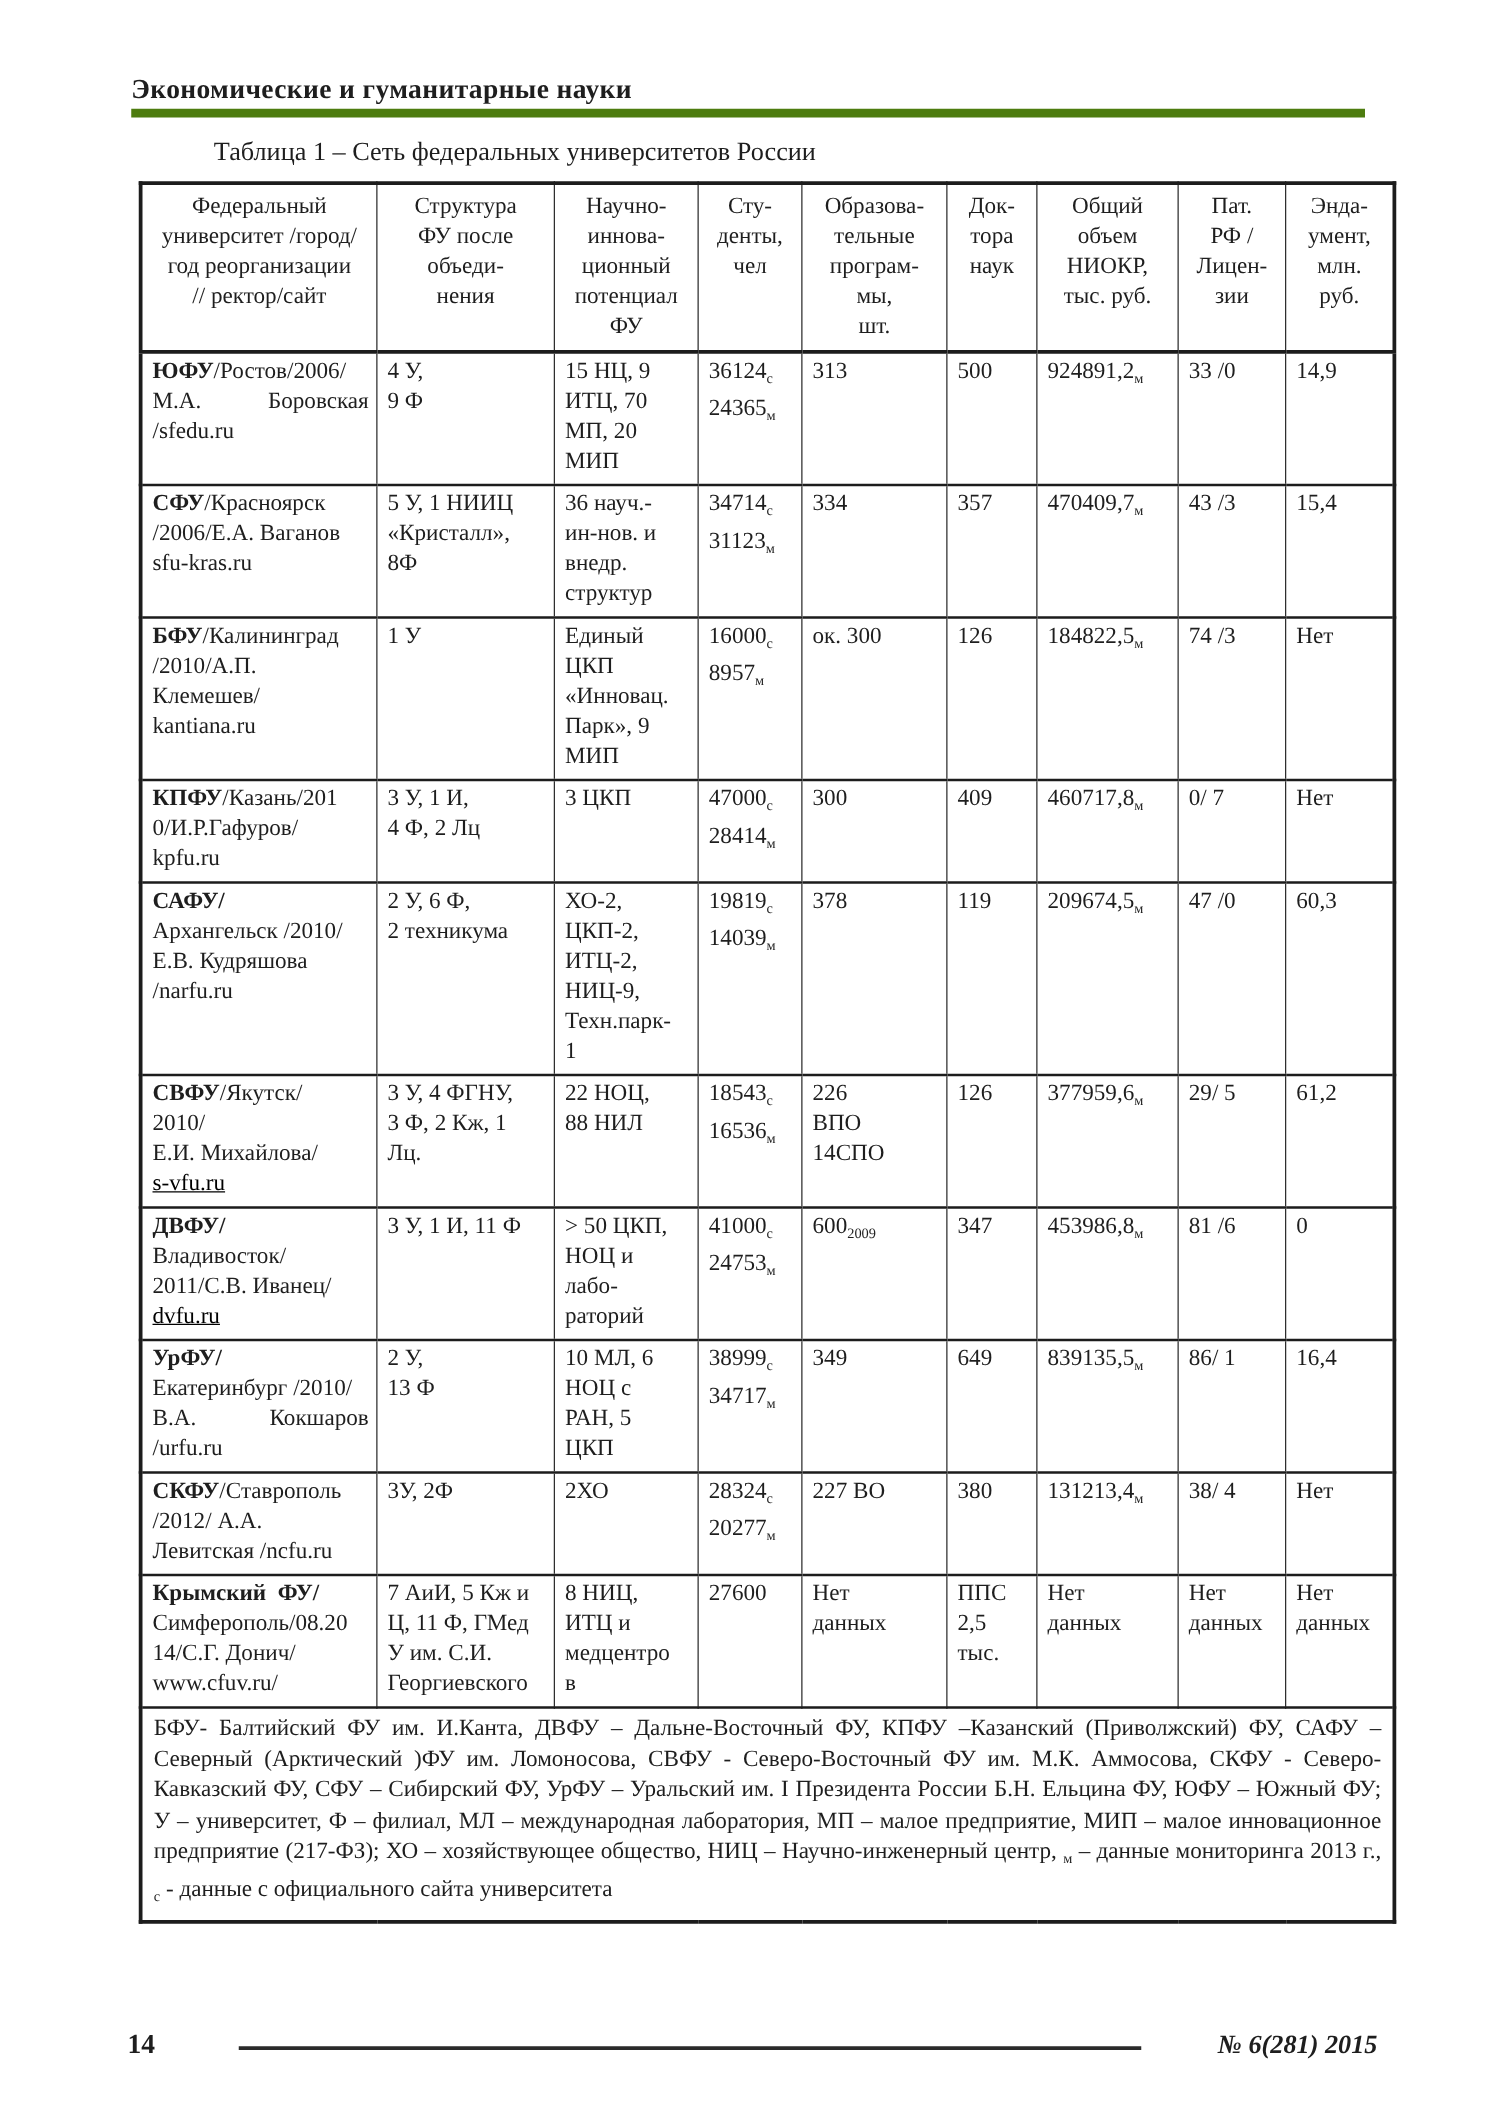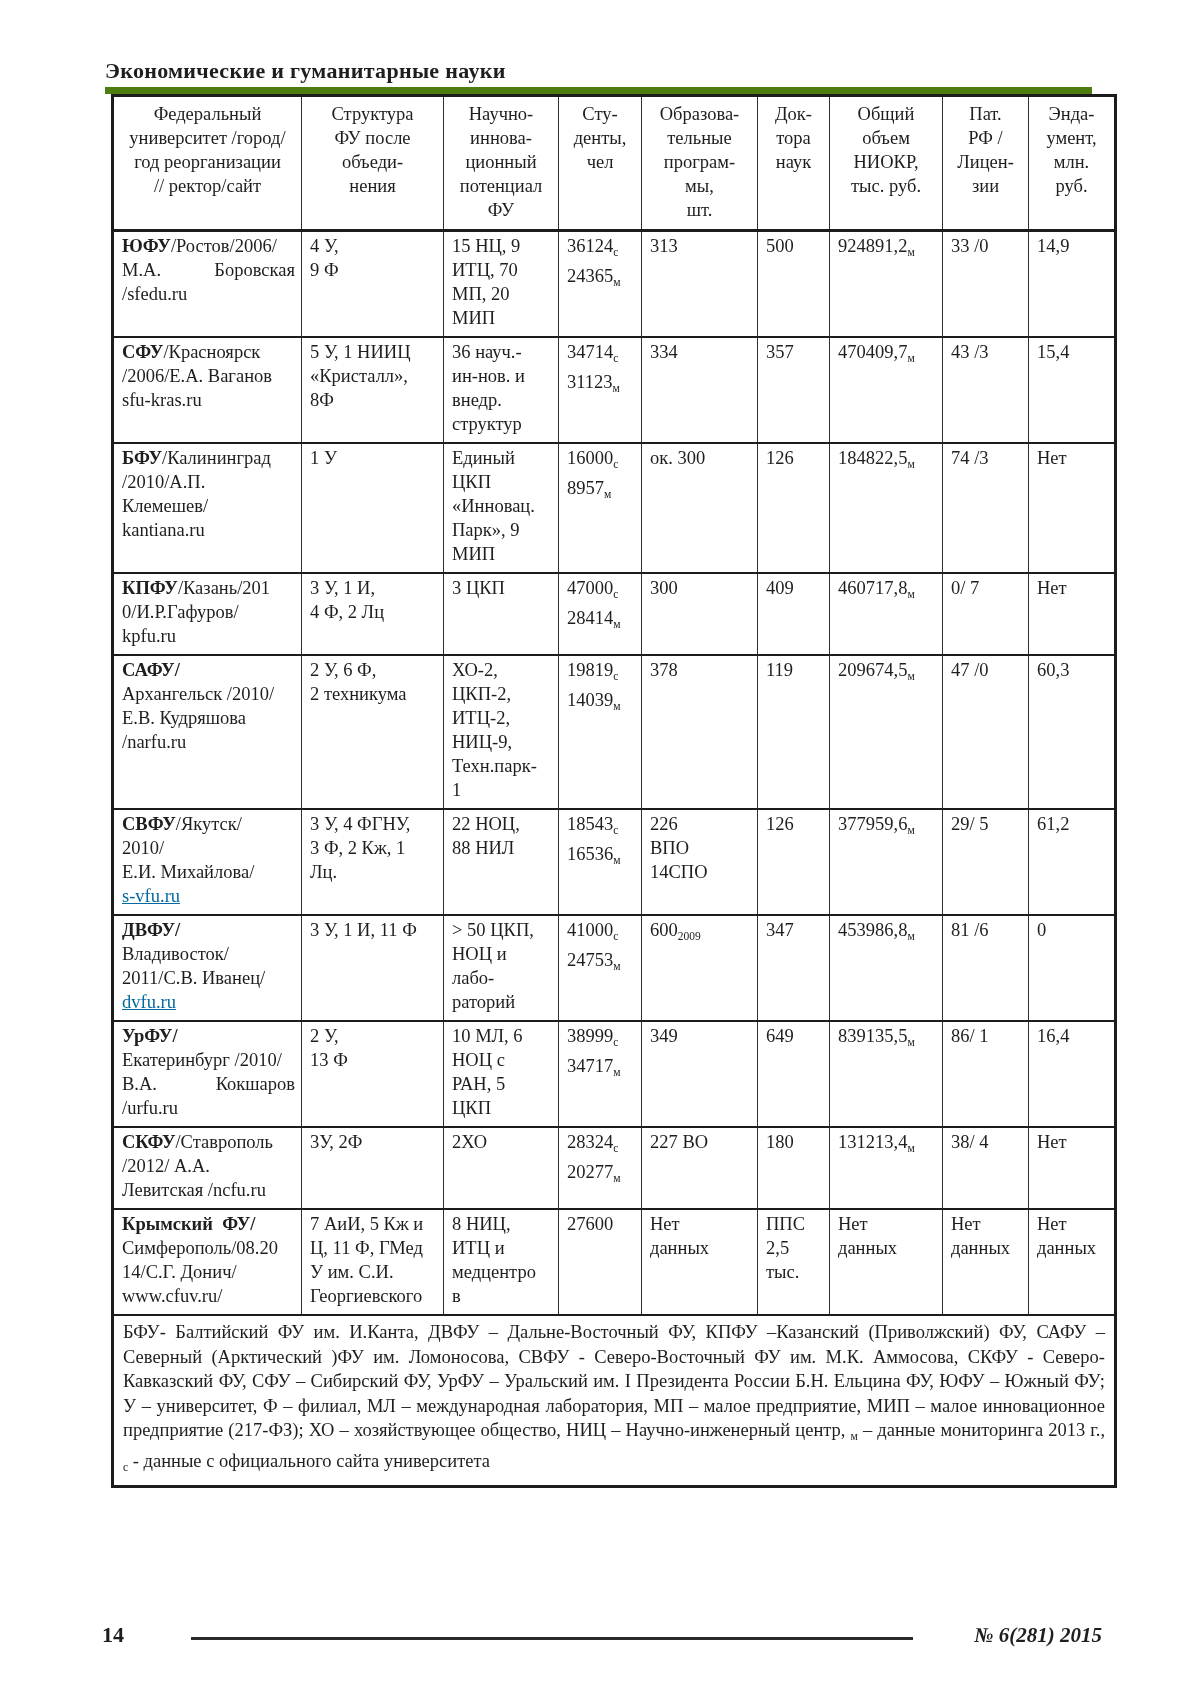--- a/index.html
+++ b/index.html
@@ -46,21 +46,21 @@
   .unitable th {
     padding:5px 3px 7px 3px;
     border-bottom:3px solid #1c1c1c;
   }
   .unitable tbody tr.datarow td { border-top:2.5px solid #1c1c1c; }
   .unitable td.center { }
   .ln { min-height:24px; }
   .just { text-align:justify; text-align-last:justify; }
   .b { font-weight:bold; }
   .sub { font-size:11.5px; vertical-align:-4px; letter-spacing:0; }
-  .link { color:#0369a1; text-decoration:underline; cursor:pointer;margin-top:24px; }
+  .link { color:#000000; text-decoration:underline; cursor:pointer;margin-top:24px; }
 
   td.fullnote {
     border-top:2.5px solid #1c1c1c;
     text-align:justify;
     padding:4px 9px 6px 9px;
     line-height:24.5px;
   }
 
   .pagefooter {
     position:absolute;
@@ -75,20 +75,21 @@
   .issue { font-weight:bold; font-style:italic; font-size:21px; }
 </style>
 </head>
 <body>
 
 <div class="content">
   <div class="runhead">
     <span>Экономические и гуманитарные науки</span>
   </div>
 
+  <div class="title">Таблица 1 – Сеть федеральных университетов России</div>
 
   <table class="unitable">
     <colgroup>
         <col style="width: 189px;">
         <col style="width: 142px;">
         <col style="width: 115px;">
         <col style="width: 83px;">
         <col style="width: 116px;">
         <col style="width: 72px;">
         <col style="width: 113px;">
@@ -460,21 +461,21 @@
             <div class="ln">2ХО</div>
           </td>
           <td>
             <div class="ln">28324<span class="sub">с</span></div>
             <div class="ln">20277<span class="sub">м</span></div>
           </td>
           <td>
             <div class="ln">227 ВО</div>
           </td>
           <td>
-            <div class="ln">180</div>
+            <div class="ln">380</div>
           </td>
           <td>
             <div class="ln">131213,4<span class="sub">м</span></div>
           </td>
           <td>
             <div class="ln">38/ 4</div>
           </td>
           <td>
             <div class="ln">Нет</div>
           </td>

